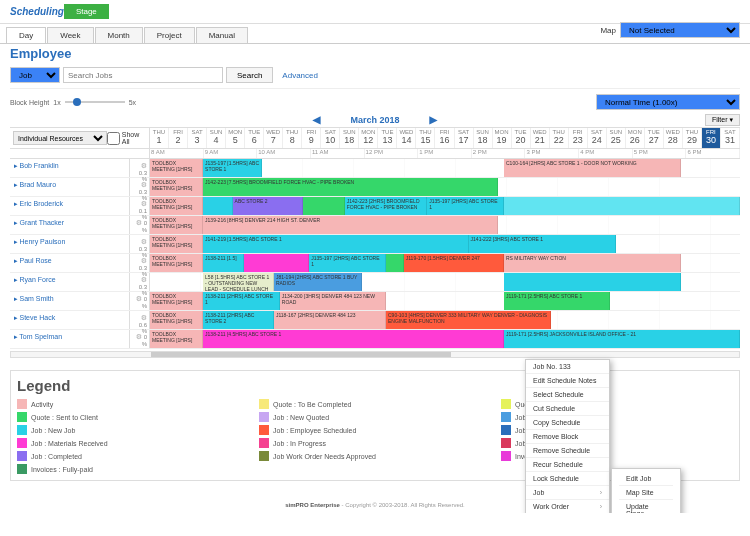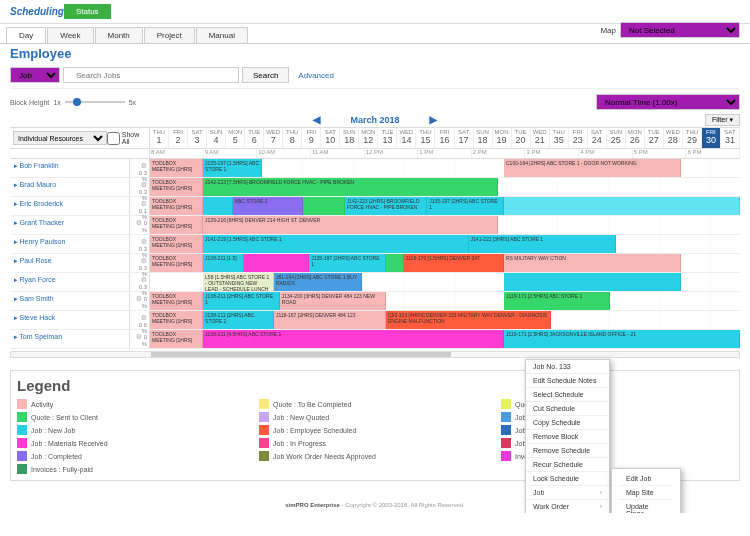--- a/index.html
+++ b/index.html
@@ -6,23 +6,23 @@
 body{background:#fff;font-size:8px;color:#333}
 .top-bar{display:flex;justify-content:flex-start;align-items:center;padding:4px 10px;border-bottom:1px solid #ddd}
 .top-bar h3{color:#2a6ebb;font-size:10px;font-style:italic}
 .btn-finish{background:#3cb043;color:#fff;padding:3px 12px;border:none;font-size:8px;cursor:pointer}
 .tabs{display:flex;border-bottom:1px solid #ccc;padding-left:6px;margin-top:3px}
 .tab{padding:3px 12px;border:1px solid #ccc;border-bottom:none;background:#f5f5f5;font-size:8px;margin-right:1px;cursor:pointer}
 .tab.active{background:#fff}
 .content{padding:6px 10px}
 .page-title{color:#2a6ebb;font-size:13px;margin:4px 0 6px}
 .search-row{display:flex;align-items:center;gap:3px;border-bottom:1px solid #eee;padding-bottom:5px;margin-bottom:5px}
-.sel{border:1px solid #ccc;padding:2px 4px;font-size:8px;background:#a21caf;height:16px}
+.sel{border:1px solid #ccc;padding:2px 4px;font-size:8px;background:#3b82f6;height:16px}
 .sel.job{width:50px}
-.search-input{width:176px;height:16px;border:1px solid #ccc;padding:0 12px;font-size:8px}
+.search-input{width:160px;height:16px;border:1px solid #ccc;padding:0 4px;font-size:8px}
 .btn-search{padding:2px 10px;border:1px solid #ccc;background:#f5f5f5;font-size:8px;height:16px}
 .adv{color:#2a6ebb;font-size:8px;margin-left:6px}
 .map-row{display:flex;justify-content:flex-end;align-items:center;gap:4px;margin-top:-28px;margin-bottom:8px}
 .map-sel{width:120px}
 .block-row{display:flex;justify-content:space-between;align-items:center;margin-bottom:4px}
 .bh-ctrl{display:flex;align-items:center;gap:4px;font-size:7px;color:#666}
 .slider{width:60px;height:2px;background:#ccc;position:relative}
 .slider::after{content:'';position:absolute;left:8px;top:-3px;width:8px;height:8px;border-radius:50%;background:#2a6ebb}
 .time-sel{width:144px}
 .month-nav{display:flex;justify-content:center;align-items:center;gap:30px;font-size:9px;color:#2a6ebb;font-weight:bold;margin-bottom:2px}
@@ -59,21 +59,21 @@
 .leg-item{display:flex;align-items:center;gap:4px;font-size:7px;color:#555}
 .swatch{width:10px;height:10px;display:inline-block}
 .footer{text-align:center;font-size:6px;color:#999;margin-top:10px;padding:5px}
 .footer b{color:#555}
 </style>
 </head>
 <body>
 
 <div class="top-bar">
   <h3>Scheduling</h3>
-  <button class="btn-finish">Status</button>
+  <button class="btn-finish">Stage</button>
 </div>
 
 <div class="tabs" id="tabs">
     <div class="tab active">Day</div>
     <div class="tab">Week</div>
     <div class="tab">Month</div>
     <div class="tab">Project</div>
     <div class="tab">Manual</div>
   </div>
 
@@ -129,21 +129,21 @@
       <div class="day-col">MON<span class="num">12</span></div>
       <div class="day-col">TUE<span class="num">13</span></div>
       <div class="day-col">WED<span class="num">14</span></div>
       <div class="day-col">THU<span class="num">15</span></div>
       <div class="day-col">FRI<span class="num">16</span></div>
       <div class="day-col">SAT<span class="num">17</span></div>
       <div class="day-col">SUN<span class="num">18</span></div>
       <div class="day-col">MON<span class="num">19</span></div>
       <div class="day-col">TUE<span class="num">20</span></div>
       <div class="day-col">WED<span class="num">21</span></div>
-      <div class="day-col">THU<span class="num">35</span></div>
+      <div class="day-col">THU<span class="num">22</span></div>
       <div class="day-col">FRI<span class="num">23</span></div>
       <div class="day-col">SAT<span class="num">24</span></div>
       <div class="day-col">SUN<span class="num">25</span></div>
       <div class="day-col">MON<span class="num">26</span></div>
       <div class="day-col">TUE<span class="num">27</span></div>
       <div class="day-col">WED<span class="num">28</span></div>
       <div class="day-col">THU<span class="num">29</span></div>
       <div class="day-col selected">FRI<span class="num">30</span></div>
       <div class="day-col">SAT<span class="num">31</span></div>
     </div>

